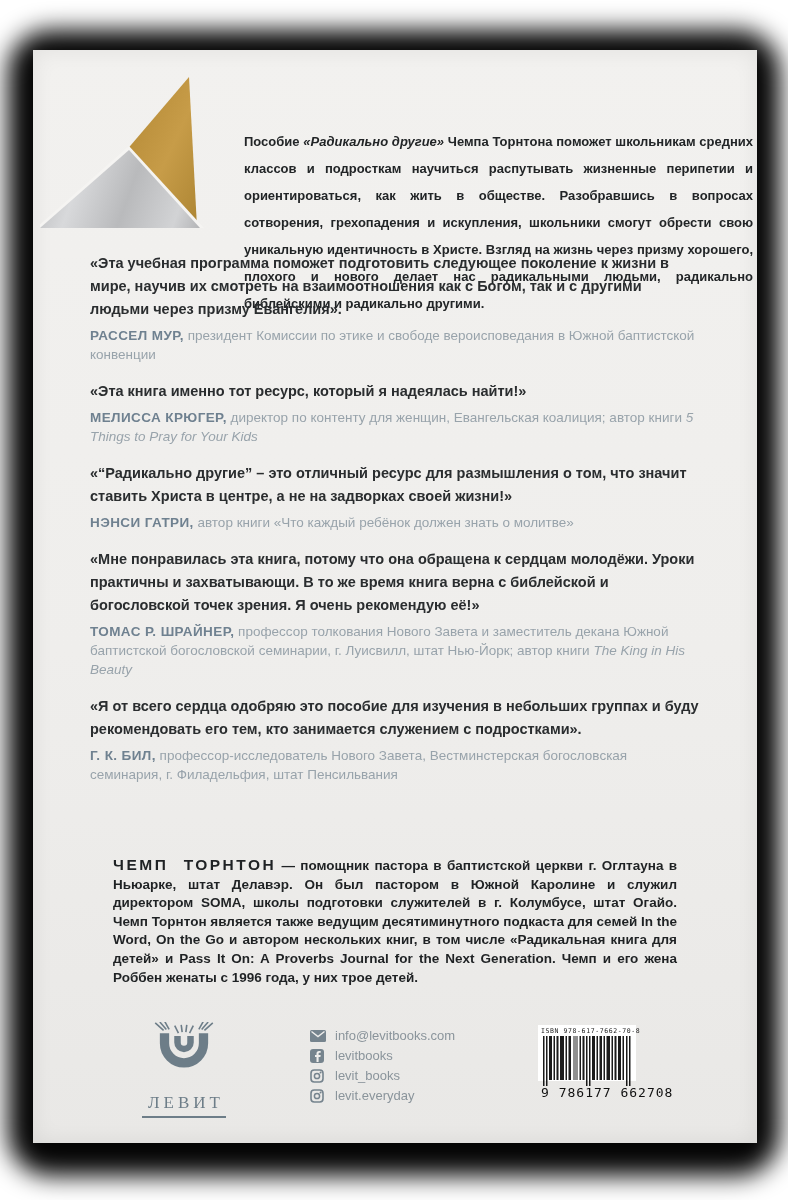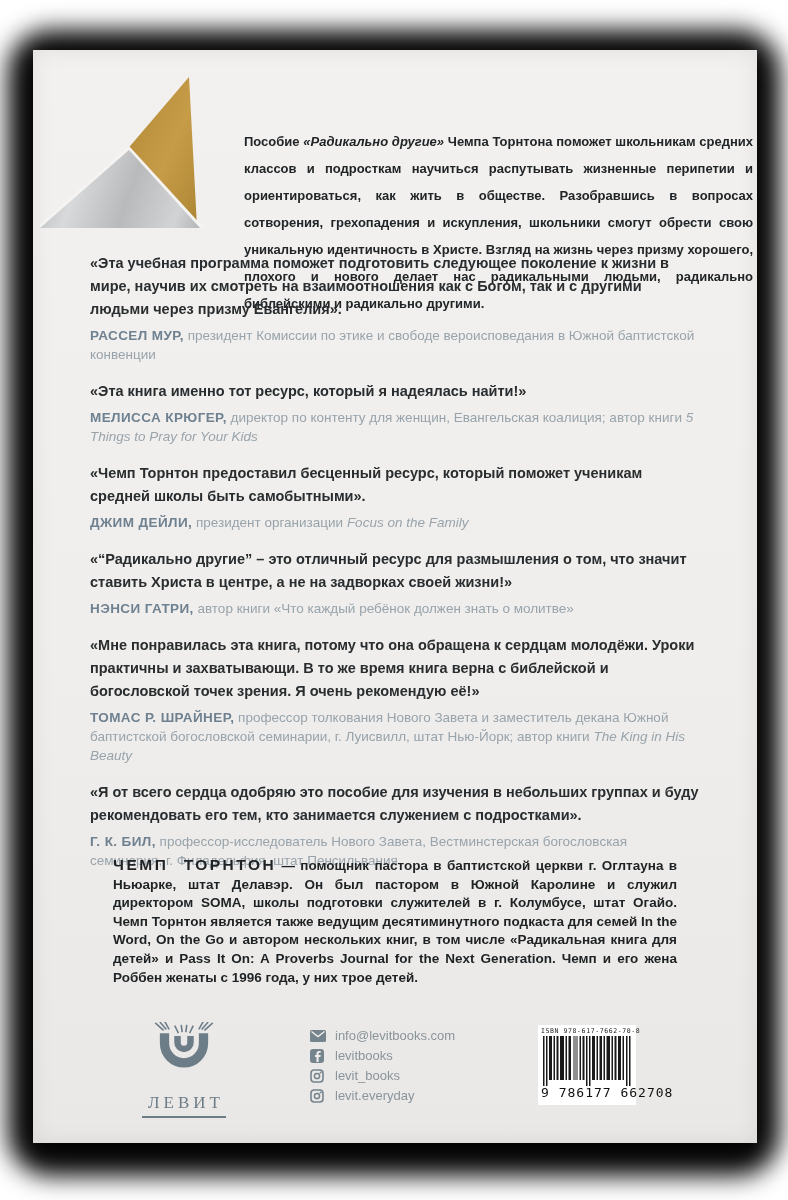--- a/index.html
+++ b/index.html
@@ -50,21 +50,21 @@
 
   
   .publisher{position:absolute;left:81px;top:972px;width:140px;text-align:center;color:#6d7d88;}
   .pub-name{display:inline-block;margin-top:15px;font-family:"Liberation Serif","DejaVu Serif",serif;
     font-size:17px;letter-spacing:4px;padding:0 2px 3px 6px;border-bottom:2px solid #6d7d88;}
   .contacts{position:absolute;left:277px;top:973px;}
   .contact{display:flex;align-items:flex-end;height:20px;font-size:13px;color:#8a949b;}
   .cicon{width:16px;height:14px;margin-right:9px;display:inline-flex;align-items:center;}
 
   
-  .barcode{position:absolute;left:505px;top:975px;width:98px;height:80px;background:#ffffff;
+  .barcode{position:absolute;left:505px;top:975px;width:98px;height:56px;background:#ffffff;
     box-sizing:border-box;padding:2px 3px 1px 3px;text-align:center;}
   .isbn{font-size:6.5px;letter-spacing:.6px;color:#1c1c1c;font-family:"DejaVu Sans Mono",monospace;white-space:nowrap;}
   .digits{font-size:13px;color:#111;font-family:"DejaVu Sans Mono",monospace;letter-spacing:1px;
     margin-top:-1px;white-space:nowrap;}
   .bars{display:block;margin:1px auto 0 auto;}
 </style>
 </head>
 <body>
 
 <div class="stage">
@@ -85,24 +85,20 @@
       <div class="group">
         <p class="quote">«Эта учебная программа поможет подготовить следующее поколение к жизни в мире, научив их смотреть на взаимоотношения как с Богом, так и с другими людьми через призму Евангелия».</p>
         <p class="attr"><span class="nm">РАССЕЛ МУР,</span><span> президент Комиссии по этике и свободе вероисповедания в Южной баптистской конвенции</span><span class="it"></span></p>
       </div>
 
       <div class="group">
         <p class="quote">«Эта книга именно тот ресурс, который я надеялась найти!»</p>
         <p class="attr"><span class="nm">МЕЛИССА КРЮГЕР,</span><span> директор по контенту для женщин, Евангельская коалиция; автор книги </span><span class="it">5 Things to Pray for Your Kids</span></p>
       </div>
 
-      <div class="group">
-        <p class="quote">«Чемп Торнтон предоставил бесценный ресурс, который поможет ученикам средней школы быть самобытными».</p>
-        <p class="attr"><span class="nm">ДЖИМ ДЕЙЛИ,</span><span> президент организации </span><span class="it">Focus on the Family</span></p>
-      </div>
 
       <div class="group">
         <p class="quote">«“Радикально другие” – это отличный ресурс для размышления о том, что значит ставить Христа в центре, а не на задворках своей жизни!»</p>
         <p class="attr"><span class="nm">НЭНСИ ГАТРИ,</span><span> автор книги «Что каждый ребёнок должен знать о молитве»</span><span class="it"></span></p>
       </div>
 
       <div class="group">
         <p class="quote">«Мне понравилась эта книга, потому что она обращена к сердцам молодёжи. Уроки практичны и захватывающи. В то же время книга верна с библейской и богословской точек зрения. Я очень рекомендую её!»</p>
         <p class="attr"><span class="nm">ТОМАС Р. ШРАЙНЕР,</span><span> профессор толкования Нового Завета и заместитель декана Южной баптистской богословской семинарии, г. Луисвилл, штат Нью-Йорк; автор книги </span><span class="it">The King in His Beauty</span></p>
       </div>

